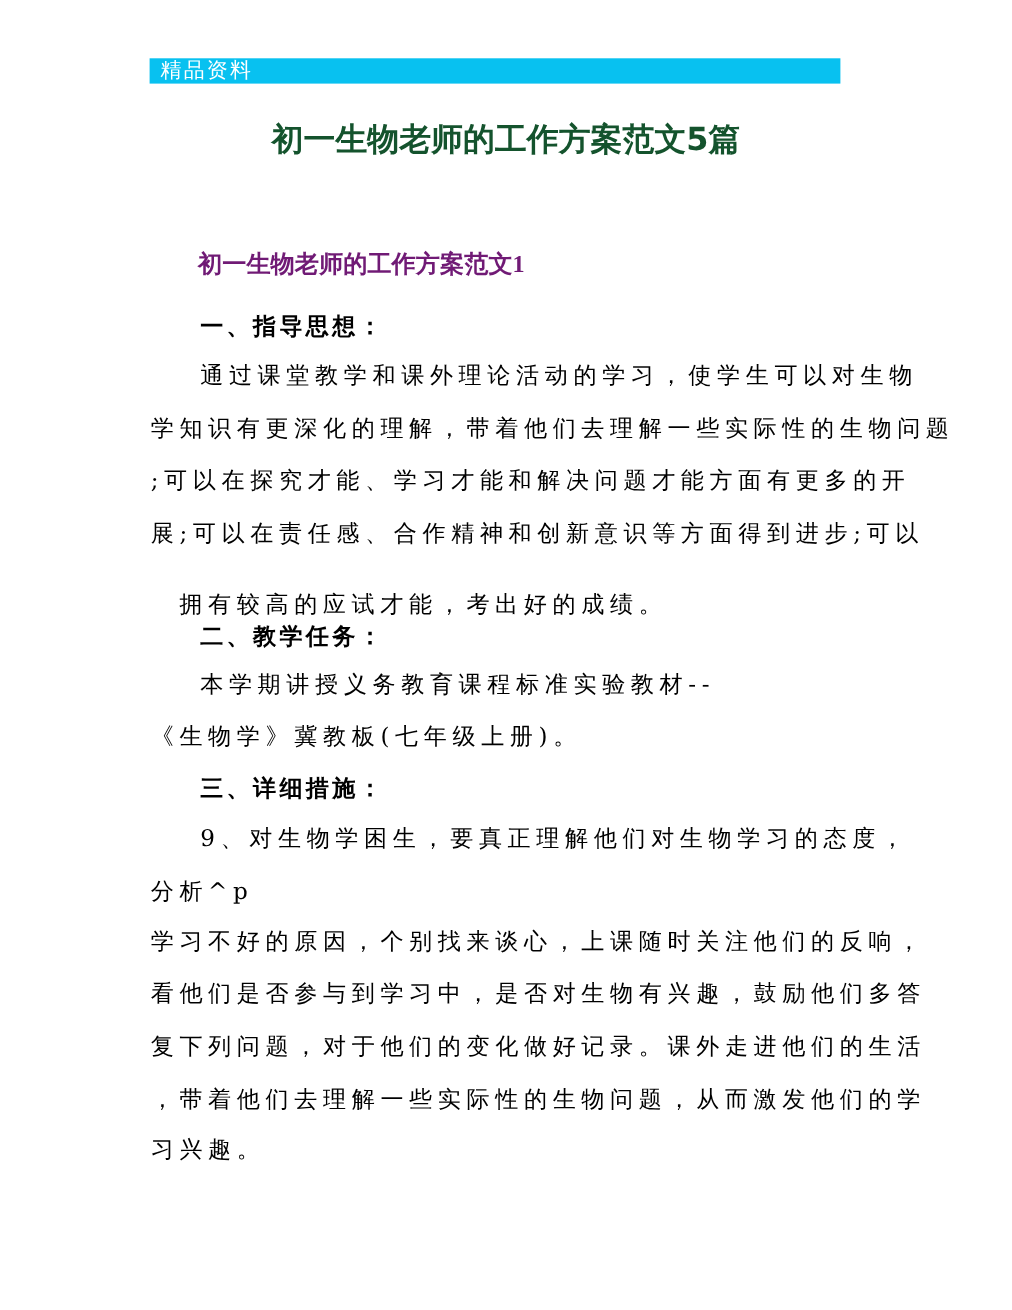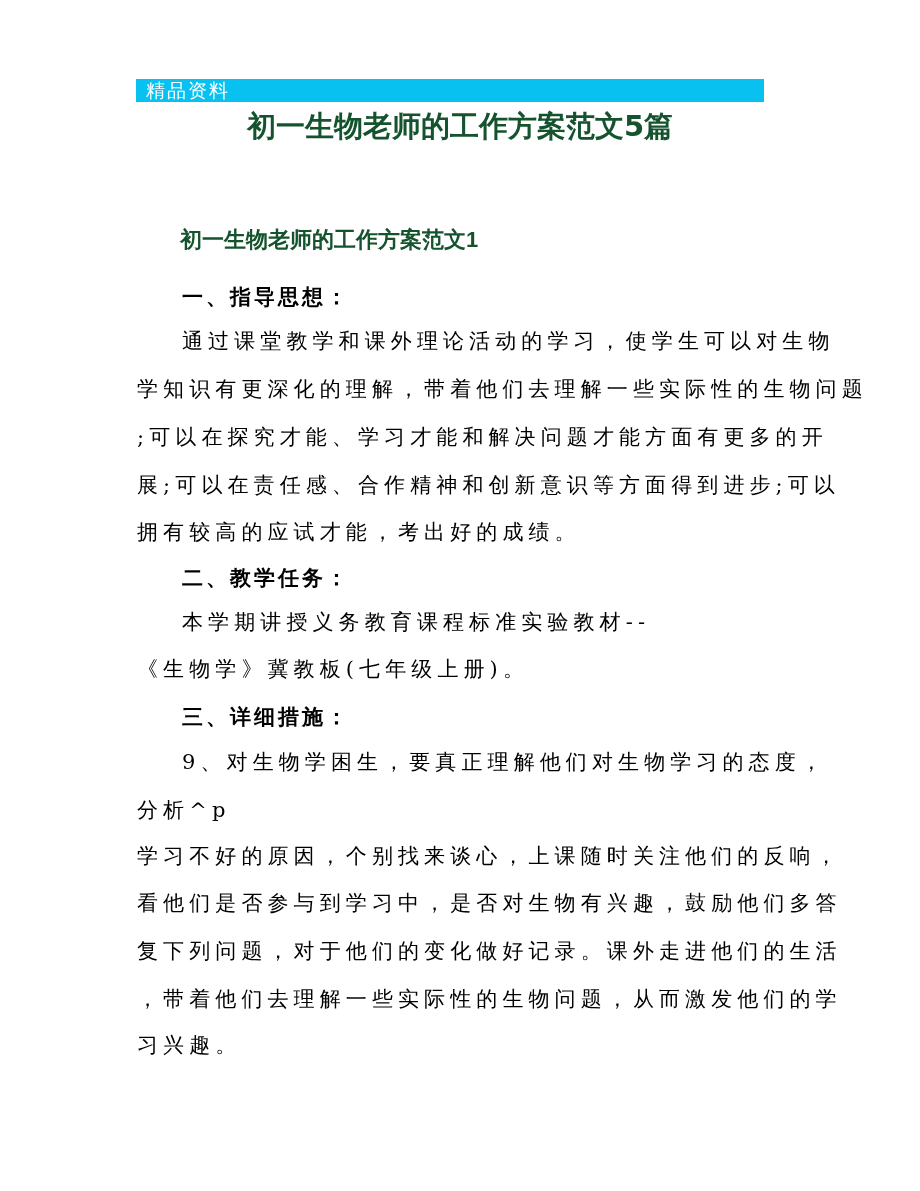--- a/index.html
+++ b/index.html
@@ -1,40 +1,40 @@
 <!DOCTYPE html>
 <html><head>
 <meta charset="utf-8">
 <style>
   html, body { margin: 0; padding: 0; background: #ffffff; }
   body { width: 920px; height: 1191px; position: relative; overflow: hidden; font-family: "DejaVu Serif", "Liberation Serif", serif; color: #000; }
-  .banner { position: absolute; left: 136px; top: 53px; width: 628px; height: 23px; background: #08c1f0; margin-top: 26px; }
+  .banner { position: absolute; left: 136px; top: 53px; width: 628px; height: 23px; background: #08c1f0; }
   .banner-text { position: absolute; left: 10px; top: 0px; font-size: 19px; line-height: 23px; color: #ffffff; letter-spacing: 2px; font-family: "DejaVu Sans", sans-serif; }
   .title { position: absolute; left: 0; top: 106px; width: 920px; text-align: center; font-size: 29px; line-height: 40px; font-weight: bold; color: #14532d; font-family: "DejaVu Sans", sans-serif; }
-  .subtitle { position: absolute; left: 180px; top: 224px; font-size: 22px; line-height: 32px; font-weight: bold; color: #14532d; font-family: Liberation Sans, sans-serif; }
+  .subtitle { position: absolute; left: 180px; top: 224px; font-size: 22px; line-height: 32px; font-weight: bold; color: #701a75; font-family: Liberation Serif, serif; }
   .line { position: absolute; left: 137px; width: 660px; font-size: 21px; line-height: 30px; white-space: nowrap; letter-spacing: 5.1px; }
   .indent { left: 182px; }
   .heading { font-weight: bold; letter-spacing: 3px; font-family: "DejaVu Sans", sans-serif; }
 </style>
 </head>
 <body>
 
 <div class="banner">
   <span class="banner-text">精品资料</span>
 </div>
 
 <div class="title">初一生物老师的工作方案范文5篇</div>
 <div class="subtitle">初一生物老师的工作方案范文1</div>
 
 <div class="line indent heading" style="top:282px;">一、指导思想：</div>
 <div class="line indent" style="top:326px;">通过课堂教学和课外理论活动的学习，使学生可以对生物</div>
 <div class="line" style="top:374px;">学知识有更深化的理解，带着他们去理解一些实际性的生物问题</div>
 <div class="line" style="top:422px;">;可以在探究才能、学习才能和解决问题才能方面有更多的开</div>
 <div class="line" style="top:470px;">展;可以在责任感、合作精神和创新意识等方面得到进步;可以</div>
-<div class="line" style="top:517px;">拥有较高的应试才能，考出好的成绩。</div>
+<div class="line" style="top:534px;margin-left:26px;">拥有较高的应试才能，考出好的成绩。</div>
 
 <div class="line indent heading" style="top:563px;">二、教学任务：</div>
 <div class="line indent" style="top:607px;">本学期讲授义务教育课程标准实验教材--</div>
 <div class="line" style="top:654px;">《生物学》冀教板(七年级上册)。</div>
 
 <div class="line indent heading" style="top:702px;">三、详细措施：</div>
 <div class="line indent" style="top:747px;">9、对生物学困生，要真正理解他们对生物学习的态度，</div>
 <div class="line" style="top:795px;">分析^p</div>
 <div class="line" style="top:841px;">学习不好的原因，个别找来谈心，上课随时关注他们的反响，</div>
 <div class="line" style="top:888px;">看他们是否参与到学习中，是否对生物有兴趣，鼓励他们多答</div>

